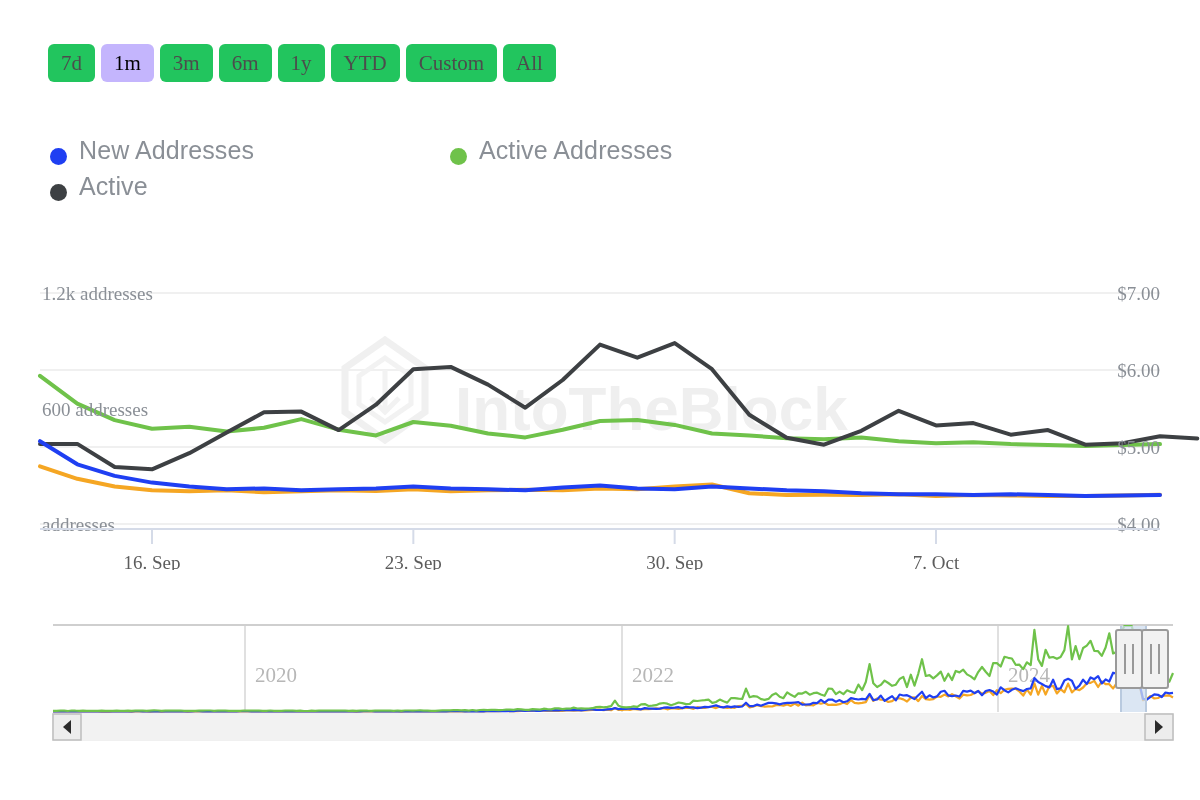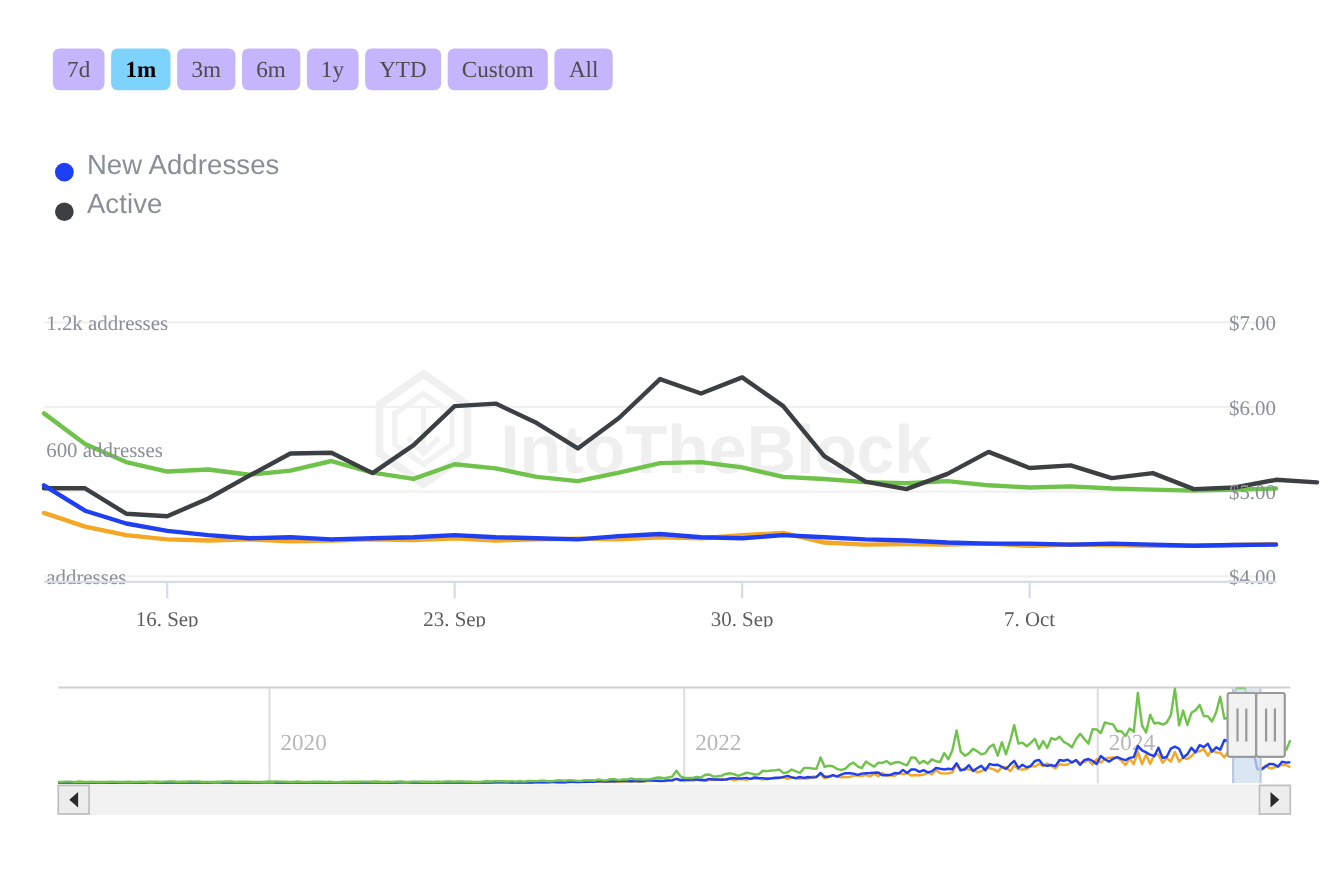--- a/index.html
+++ b/index.html
@@ -7,26 +7,26 @@
     width:1200px;height:800px;background:#ffffff;
     font-family:"Liberation Sans", sans-serif;
     -webkit-font-smoothing:antialiased;
     overflow:hidden;
   }
   .page{position:relative;width:1200px;height:800px;}
 
   
   .range-bar{position:absolute;left:48px;top:44px;display:flex;gap:6px;align-items:center;}
   .range-btn{
-    background:#c4b5fd;border-radius:6px;border:none;
+    background:#22c55e;border-radius:6px;border:none;
     padding:8px 13px;font-size:21px;color:#4c4c4c;
     font-family:"Liberation Serif", serif;
     line-height:1.05;cursor:pointer;white-space:nowrap;
   }
-  .range-btn.active{color:#000000;font-weight:bold;background:#7dd3fc;}
+  .range-btn.active{color:#000000;font-weight:normal;background:#c4b5fd;}
 
   
   .legend{position:absolute;left:50px;top:132px;width:740px;}
   .legend-row{display:flex;align-items:center;height:36px;}
   .legend-item{display:flex;align-items:flex-end;cursor:pointer;}
   .legend-item.col1{width:400px;}
   .legend-dot{width:17px;height:17px;border-radius:50%;margin-right:12px;flex:0 0 auto;}
   .legend-label{font-size:25px;color:#8a8f96;font-family:"Liberation Sans", sans-serif;letter-spacing:.1px;}
 
   
@@ -56,20 +56,24 @@
       <button class="range-btn">YTD</button>
       <button class="range-btn">Custom</button>
       <button class="range-btn">All</button>
     </div>
 
   <div class="legend">
     <div class="legend-row">
       <div class="legend-item col1">
         <span class="legend-dot" id="dot0" style="background: rgb(31, 63, 242);"></span>
         <span class="legend-label">New Addresses</span>
+      </div>
+      <div class="legend-item">
+        <span class="legend-dot" id="dot1" style="background: rgb(111, 194, 74);"></span>
+        <span class="legend-label">Active Addresses</span>
       </div>
     </div>
     <div class="legend-row">
       <div class="legend-item">
         <span class="legend-dot" id="dot3" style="background: rgb(61, 64, 67);"></span>
         <span class="legend-label">Active</span>
       </div>
     </div>
   </div>
 

